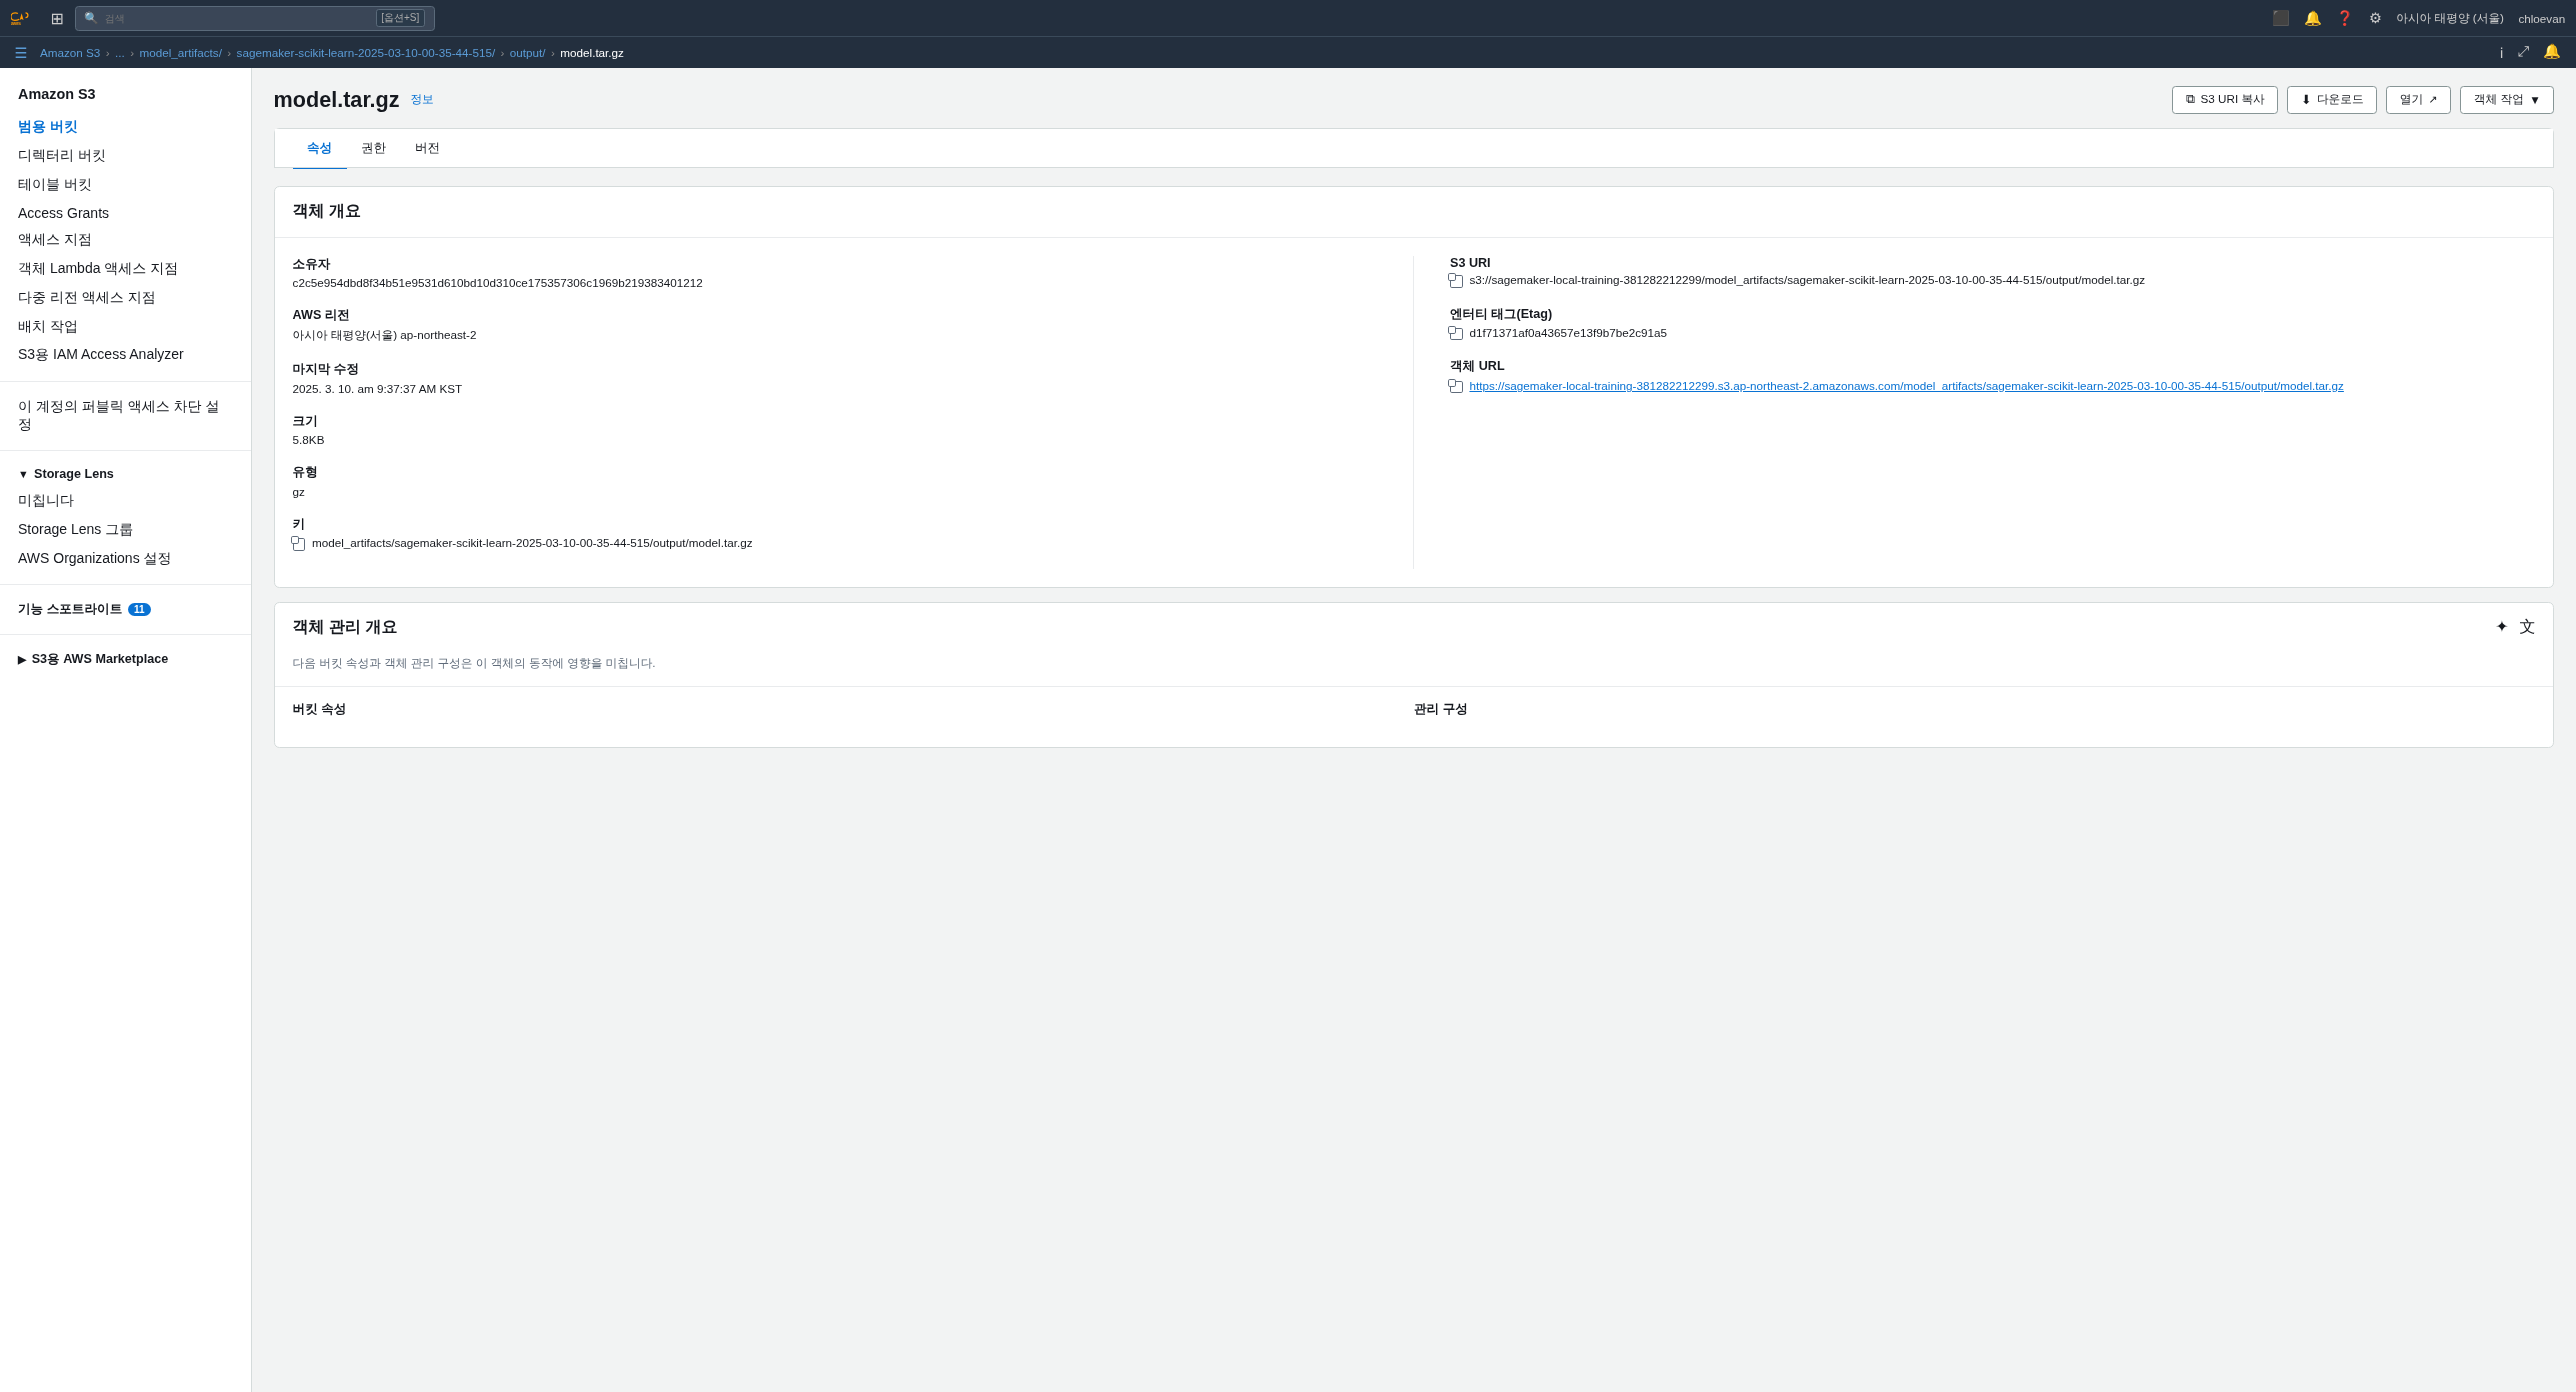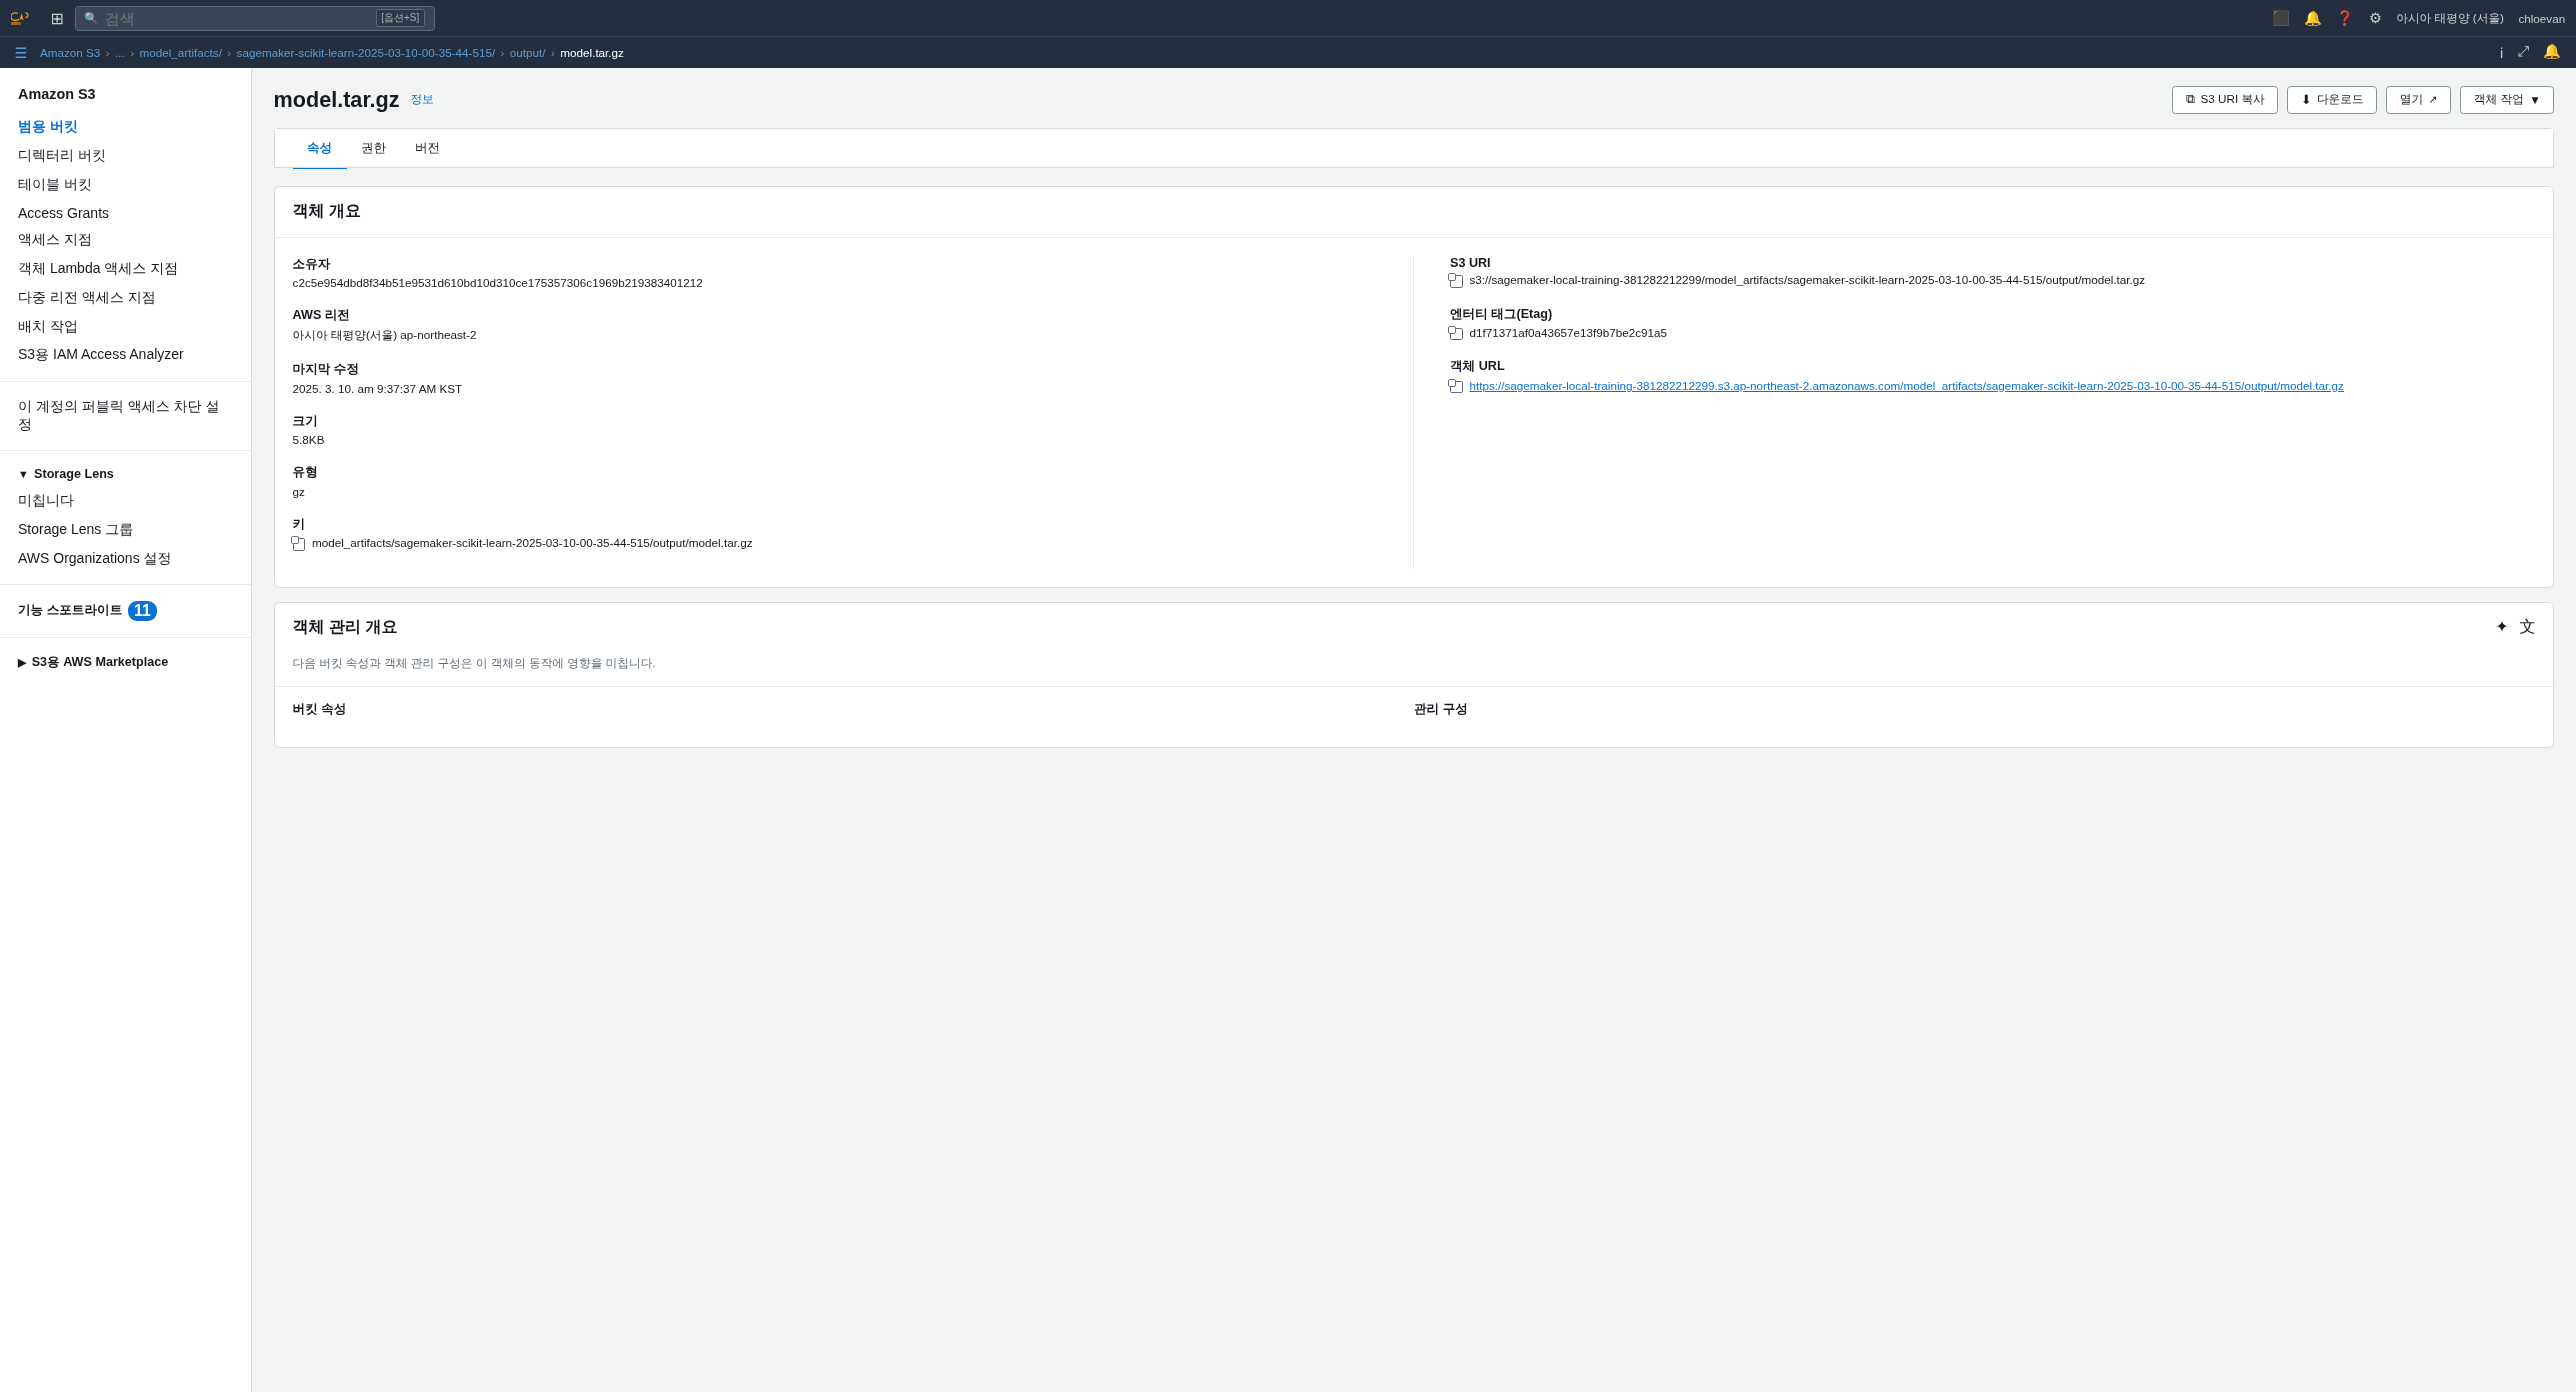--- a/index.html
+++ b/index.html
@@ -26,21 +26,21 @@
       padding: 0 9px;
       height: 25px;
       color: #ccc;
       font-size: 11.7px;
     }
     .search-bar input {
       background: transparent;
       border: none;
       outline: none;
       color: #ccc;
-      font-size: 15px;
+      font-size: 10px;
       flex: 1;
     }
     .search-shortcut {
       background: #2a3a4a;
       border: 0.9px solid #5a6a7a;
       border-radius: 2.7px;
       padding: 0.9px 4.5px;
       font-size: 10px;
       color: #aaa;
     }
@@ -124,21 +124,21 @@
       font-weight: 600;
       cursor: pointer;
       color: #16191f;
     }
     .sidebar-collapse-header .arrow { margin-right: 5.4px; font-size: 10.8px; }
     .sidebar-badge {
       background: #0972d3;
       color: white;
       border-radius: 9px;
       padding: 0.9px 6.3px;
-      font-size: 16px;
+      font-size: 10px;
       margin-left: 5.4px;
     }
 
     
     .main-content {
       flex: 1;
       overflow-y: auto;
       background: #f2f3f3;
       padding: 18px 21.6px;
     }

